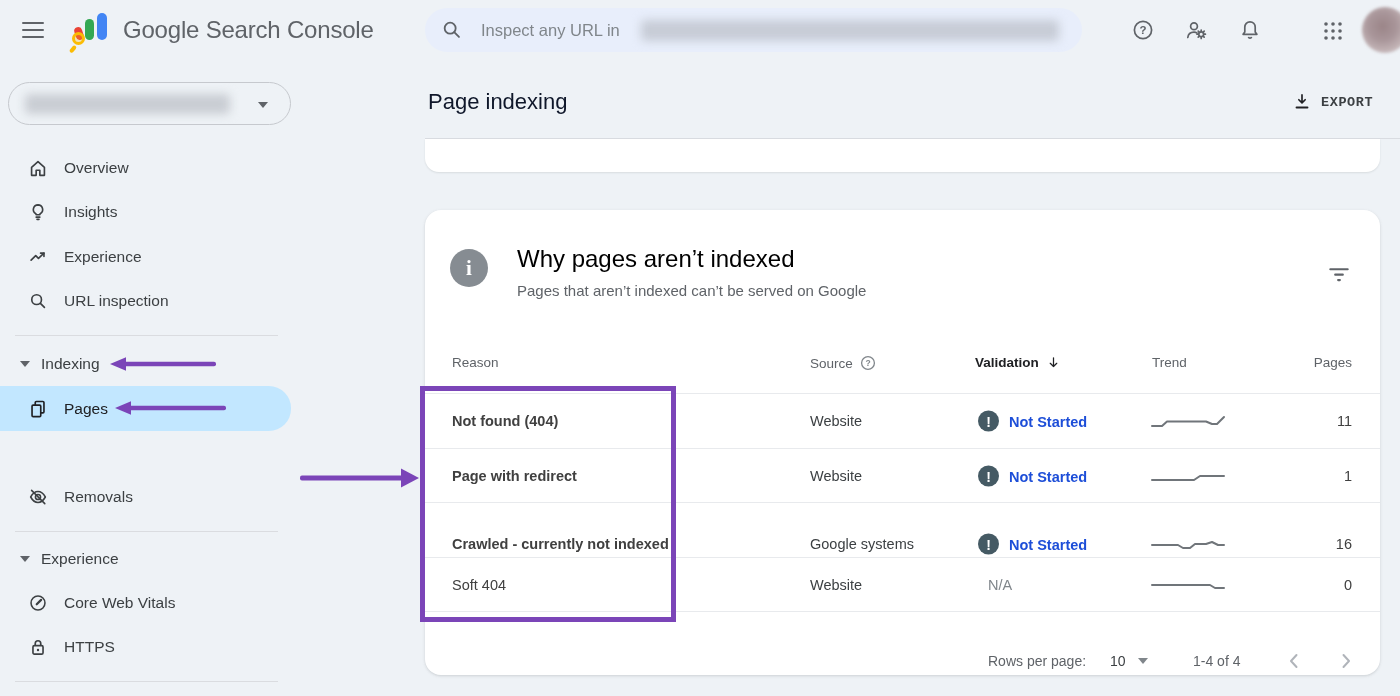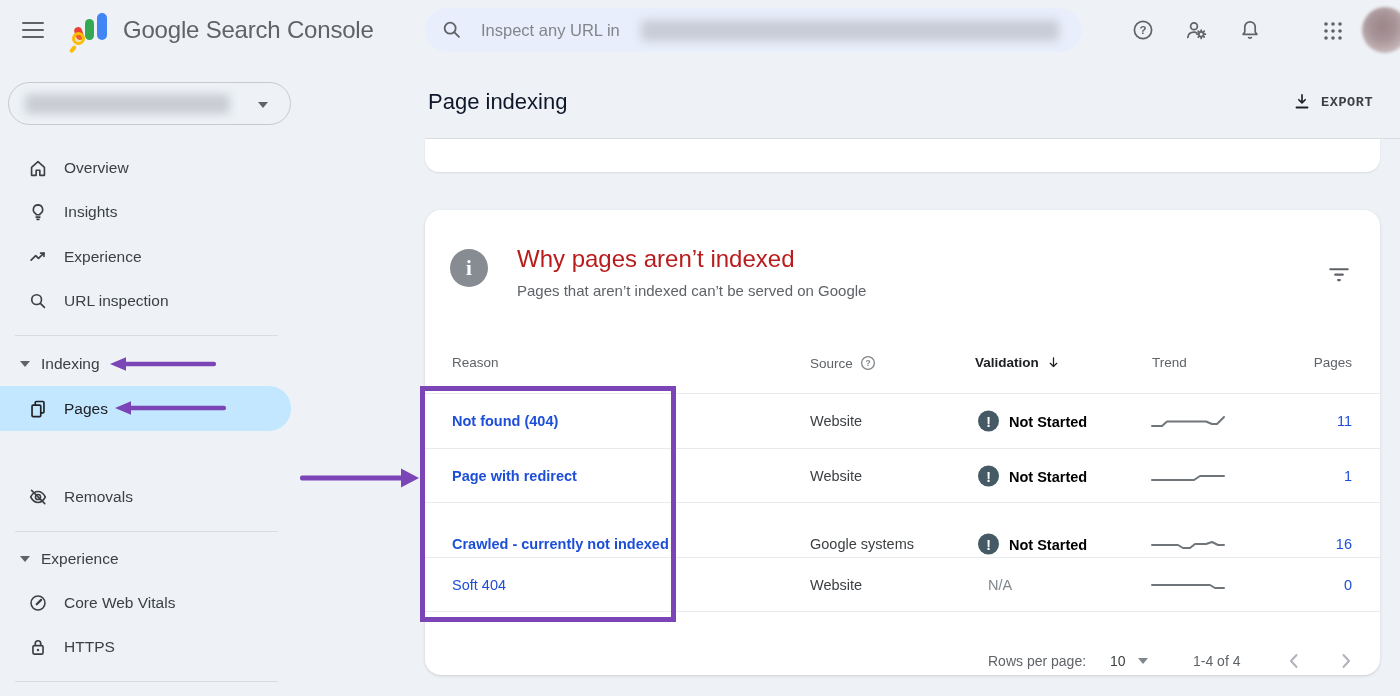--- a/index.html
+++ b/index.html
@@ -58,37 +58,37 @@
 
   .sticky-line { left:425px; top:138px; width:975px; height:1px; background:#D9DCE1; }
   .partial-card { left:425px; top:139px; width:955px; height:33px; background:#FFFFFF; border-radius:0 0 14px 14px;
                   box-shadow:0 1px 2px rgba(60,64,67,.12); }
 
   .card { left:425px; top:210px; width:955px; height:465px; background:#FFFFFF; border-radius:16px;
           box-shadow:0 1px 2px rgba(60,64,67,.10), 0 1px 3px 1px rgba(60,64,67,.06); }
   .info-circle { position:absolute; left:25px; top:39px; width:38px; height:38px; border-radius:50%; background:#868C92;
                  color:#FFFFFF; font-size:21px; font-weight:700; font-family:"Liberation Serif",serif;
                  display:flex; align-items:center; justify-content:center; }
-  .card-title { position:absolute; left:92px; top:35px; font-size:24px; color:#b91c1c; }
+  .card-title { position:absolute; left:92px; top:35px; font-size:24px; color:#000000; }
   .card-subtitle { position:absolute; left:92px; top:72px; font-size:15px; color:#5F6368; }
   .filter-btn { position:absolute; left:901px; top:50px; width:26px; height:26px; cursor:pointer; }
 
   .col-header { position:absolute; top:145px; font-size:13.5px; color:#5F6368; display:flex; align-items:flex-end; gap:7px; cursor:pointer; }
   .col-header.sorted { color:#202124; font-weight:700; }
   .row-sep { position:absolute; left:0; width:955px; height:1px; background:#E8EAED; }
 
   .trow { position:absolute; left:0; width:955px; height:54px; cursor:pointer; }
-  .cell { position:absolute; top:50%; transform:translateY(-50%); font-size:14.5px; color:#1d4ed8; white-space:nowrap; }
+  .cell { position:absolute; top:50%; transform:translateY(-50%); font-size:14.5px; color:#404040; white-space:nowrap; }
   .cell.reason { left:27px; font-weight:700; }
   .cell.reason.normal { font-weight:400; }
   .cell.source { left:385px; color:#3C4043; }
   .val-wrap { position:absolute; left:553px; top:50%; transform:translateY(-50%); display:flex; align-items:center; gap:10px; }
   .excl-circle { width:21px; height:21px; border-radius:50%; background:#455A64; color:#fff; font-size:14px; font-weight:700;
                  display:flex; align-items:center; justify-content:center; }
-  .val-text { font-size:14.5px; font-weight:700; color:#000000; }
+  .val-text { font-size:14.5px; font-weight:700; color:#1d4ed8; }
   .val-na { position:absolute; left:563px; top:50%; transform:translateY(-50%); font-size:14.5px; color:#80868B; }
   .spark { position:absolute; left:725px; top:50%; transform:translateY(-50%); width:76px; height:20px; }
   .cell.pages { right:28px; text-align:right; }
 
   .pagination { position:absolute; left:0px; top:420px; width:955px; height:30px; font-size:14px; color:#5F6368;margin-top:16px; }
   .pg-label { position:absolute; left:563px; top:7px; }
   .pg-select { position:absolute; left:685px; top:7px; display:flex; align-items:center; gap:12px; cursor:pointer; color:#3C4043; }
   .pg-select .caret-down { border-top-color:#80868B; }
   .pg-range { position:absolute; left:768px; top:7px; color:#5F6368; }
   .pg-chevron { position:absolute; top:3px; width:24px; height:24px; cursor:pointer; }

